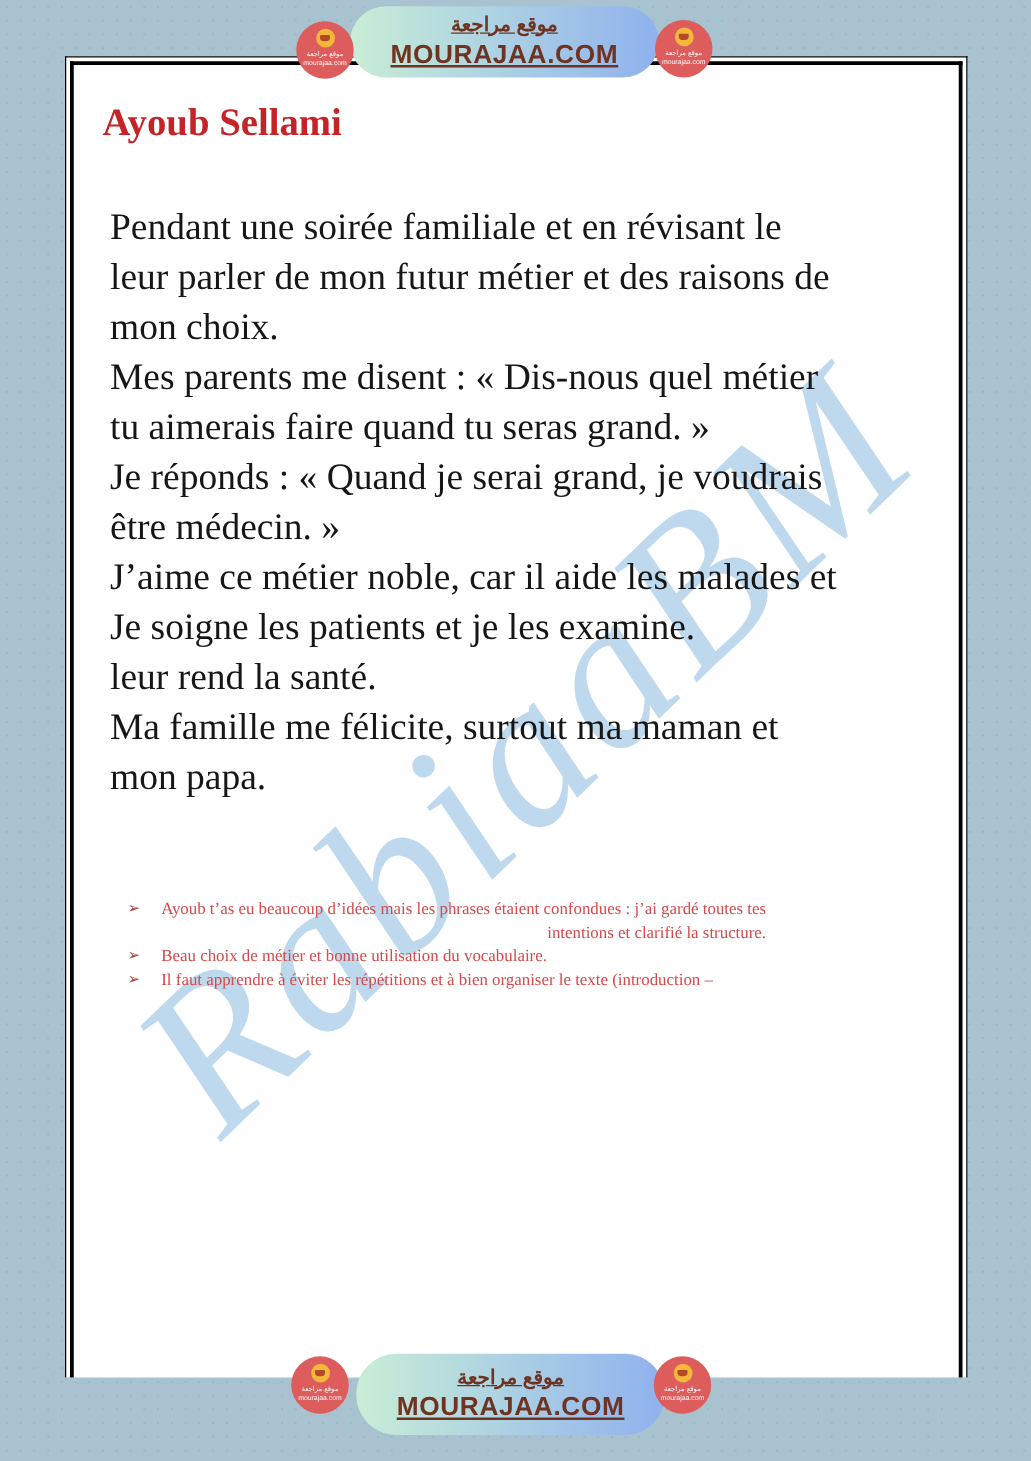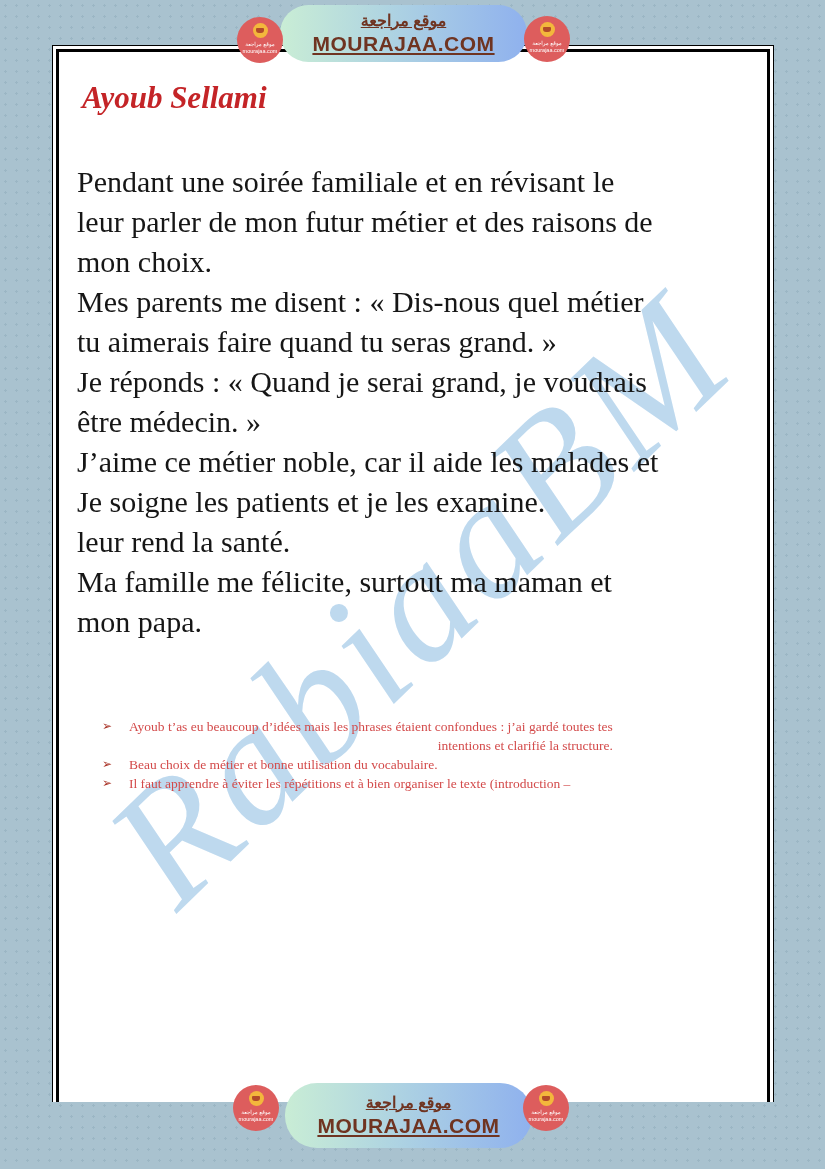--- a/index.html
+++ b/index.html
@@ -32,25 +32,25 @@
     position:absolute; left:420px; top:600px; z-index:2;
     transform:translate(-50%,-50%) rotate(-44deg);
     font-style:italic; font-size:170px; letter-spacing:6px;
     color:#aed0eb; opacity:.8; white-space:nowrap;
     font-family:"Liberation Serif", serif;
   }
 
   
   .doc-title{
     position:absolute; left:82px; top:80px; z-index:3;
-    font-size:31px; font-weight:bold; font-style:italic;
+    font-size:31px; font-weight:bold; 
     color:#c42427; white-space:nowrap;
   }
   .body-text{
-    position:absolute; left:77px; top:162px; z-index:3;
+    position:absolute; left:88px; top:162px; z-index:3;
     color:#161616;
   }
   .body-text .line{
     font-size:30px; line-height:40px; white-space:nowrap;
   }
 
   
   .feedback{
     position:absolute; left:102px; top:717px; z-index:3;
     font-size:13.5px; line-height:19px; color:#d34a4a;

